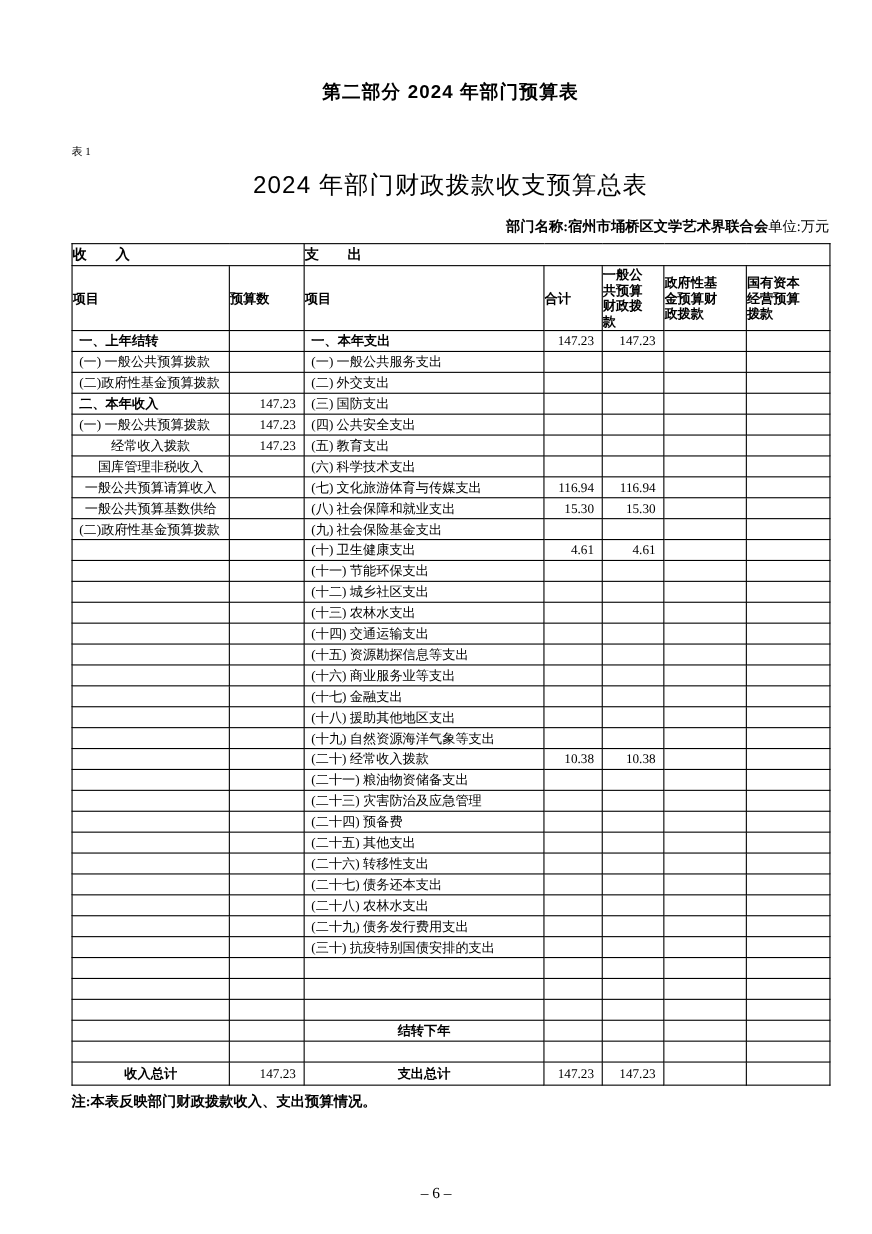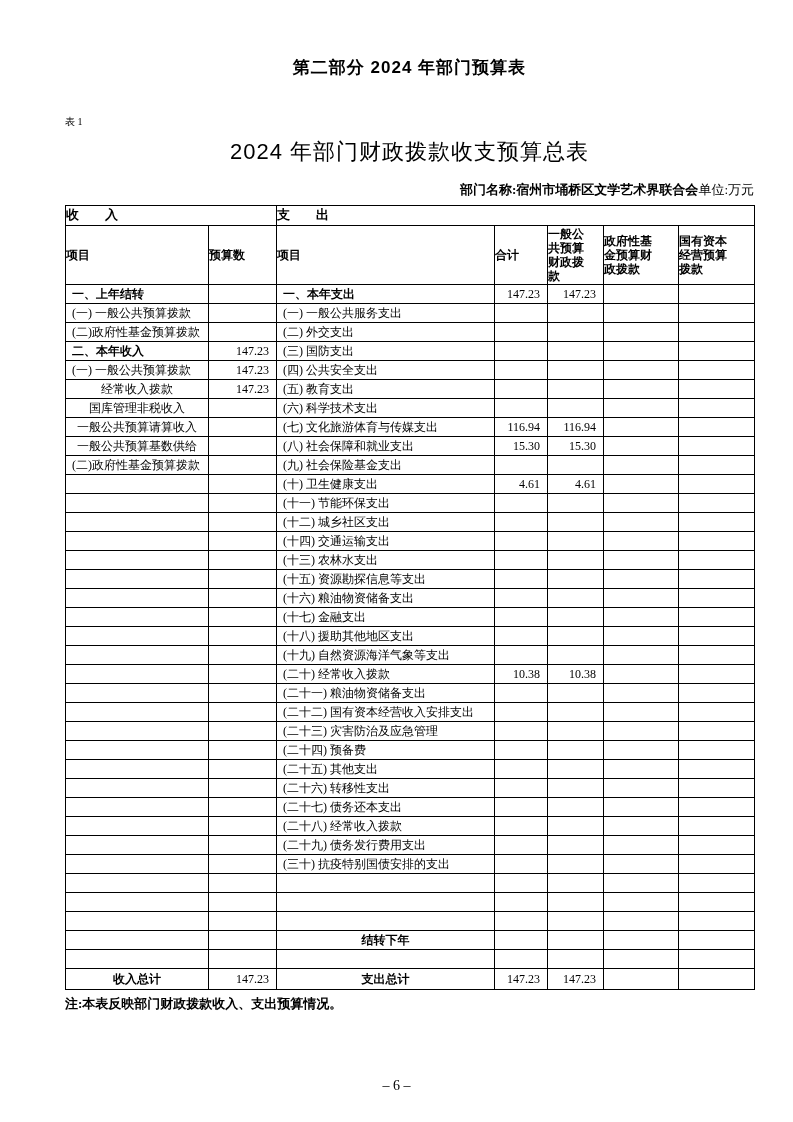--- a/index.html
+++ b/index.html
@@ -2,21 +2,21 @@
 <html><head>
 <meta charset="utf-8">
 <style>
   html, body { margin: 0; padding: 0; }
   body {
     width: 793px; height: 1122px;
     background: #ffffff; color: #000000;
     font-family: "Liberation Serif", "DejaVu Serif", serif;
     position: relative; overflow: hidden;
   }
-  .page { width: 689px; margin-left: 65px; padding-top: 56px; }
+  .page { width: 689px; margin-left: 65px; padding-top: 72px; }
 
   .section-title {
     font-family: "Liberation Sans", "DejaVu Sans", sans-serif;
     font-weight: bold; font-size: 17px; text-align: center; letter-spacing: 1px;
   }
   .table-label { margin-top: 36px; font-size: 10px; }
   .doc-title {
     font-family: "Liberation Sans", "DejaVu Sans", sans-serif;
     font-weight: normal; font-size: 22px; text-align: center;
     margin-top: 8px; letter-spacing: 1px;
@@ -213,48 +213,48 @@
           <td class="num"></td>
           <td class="item">(十二) 城乡社区支出</td>
           <td class="num"></td>
           <td class="num"></td>
           <td class="num"></td>
           <td class="num"></td>
         </tr>
         <tr>
           <td class="item"></td>
           <td class="num"></td>
+          <td class="item">(十三) 农林水支出</td>
+          <td class="num"></td>
+          <td class="num"></td>
+          <td class="num"></td>
+          <td class="num"></td>
+        </tr>
+        <tr>
+          <td class="item"></td>
+          <td class="num"></td>
           <td class="item">(十四) 交通运输支出</td>
           <td class="num"></td>
           <td class="num"></td>
           <td class="num"></td>
           <td class="num"></td>
         </tr>
         <tr>
           <td class="item"></td>
           <td class="num"></td>
-          <td class="item">(十三) 农林水支出</td>
-          <td class="num"></td>
-          <td class="num"></td>
-          <td class="num"></td>
-          <td class="num"></td>
-        </tr>
-        <tr>
-          <td class="item"></td>
-          <td class="num"></td>
           <td class="item">(十五) 资源勘探信息等支出</td>
           <td class="num"></td>
           <td class="num"></td>
           <td class="num"></td>
           <td class="num"></td>
         </tr>
         <tr>
           <td class="item"></td>
           <td class="num"></td>
-          <td class="item">(十六) 粮油物资储备支出</td>
+          <td class="item">(十六) 商业服务业等支出</td>
           <td class="num"></td>
           <td class="num"></td>
           <td class="num"></td>
           <td class="num"></td>
         </tr>
         <tr>
           <td class="item"></td>
           <td class="num"></td>
           <td class="item">(十七) 金融支出</td>
           <td class="num"></td>
@@ -294,29 +294,20 @@
           <td class="num"></td>
           <td class="item">(二十一) 粮油物资储备支出</td>
           <td class="num"></td>
           <td class="num"></td>
           <td class="num"></td>
           <td class="num"></td>
         </tr>
         <tr>
           <td class="item"></td>
           <td class="num"></td>
-          <td class="item">(二十二) 国有资本经营收入安排支出</td>
-          <td class="num"></td>
-          <td class="num"></td>
-          <td class="num"></td>
-          <td class="num"></td>
-        </tr>
-        <tr>
-          <td class="item"></td>
-          <td class="num"></td>
           <td class="item">(二十三) 灾害防治及应急管理</td>
           <td class="num"></td>
           <td class="num"></td>
           <td class="num"></td>
           <td class="num"></td>
         </tr>
         <tr>
           <td class="item"></td>
           <td class="num"></td>
           <td class="item">(二十四) 预备费</td>
@@ -348,21 +339,21 @@
           <td class="num"></td>
           <td class="item">(二十七) 债务还本支出</td>
           <td class="num"></td>
           <td class="num"></td>
           <td class="num"></td>
           <td class="num"></td>
         </tr>
         <tr>
           <td class="item"></td>
           <td class="num"></td>
-          <td class="item">(二十八) 经常收入拨款</td>
+          <td class="item">(二十八) 农林水支出</td>
           <td class="num"></td>
           <td class="num"></td>
           <td class="num"></td>
           <td class="num"></td>
         </tr>
         <tr>
           <td class="item"></td>
           <td class="num"></td>
           <td class="item">(二十九) 债务发行费用支出</td>
           <td class="num"></td>

